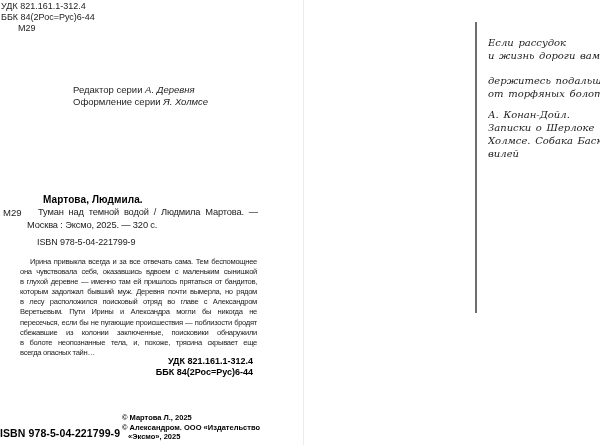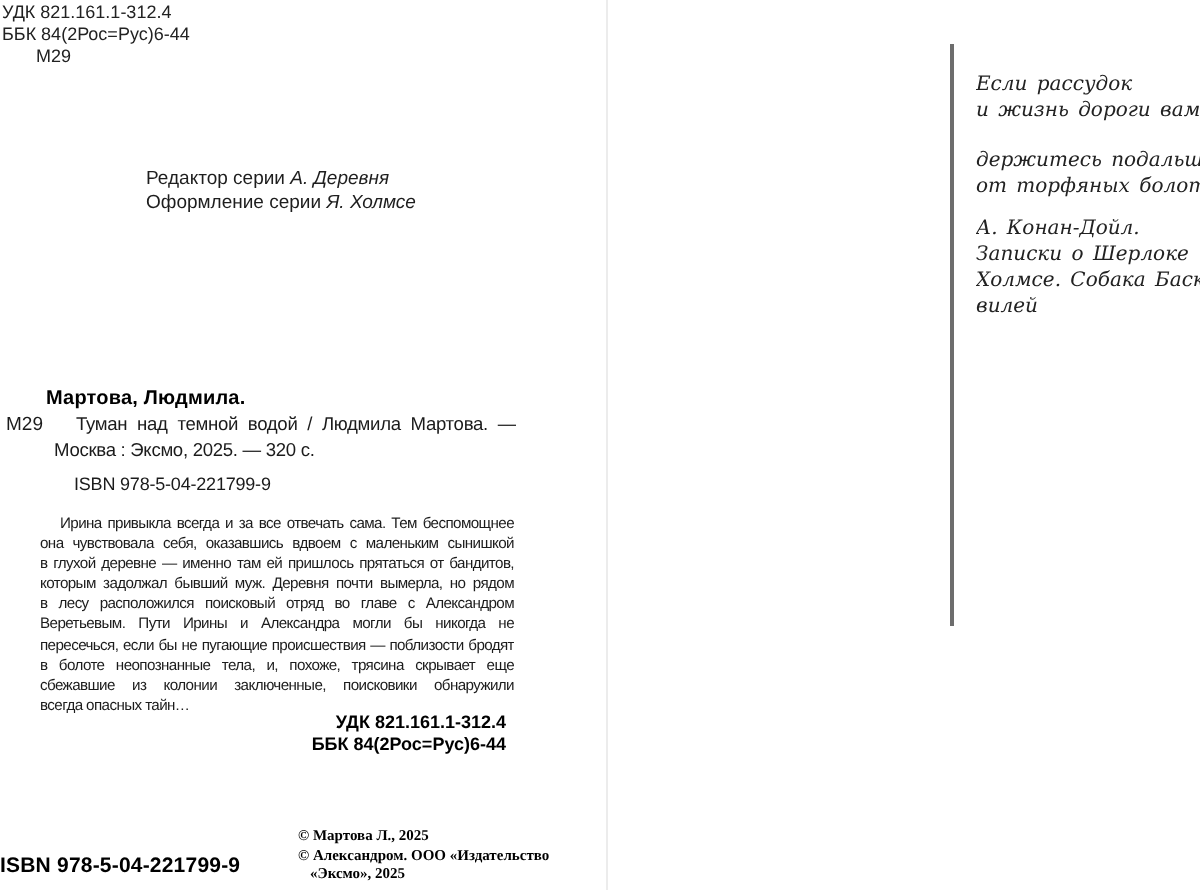--- a/index.html
+++ b/index.html
@@ -16,39 +16,39 @@
   .credits { position:absolute; left:73px; top:84px; font-size:9.5px; line-height:12px; color:#1e1e1e; }
   .credits i { font-style:italic; }
 
   .epigraph { position:absolute; left:488px; top:36px; width:114px;
               font-family:"DejaVu Serif", serif; font-style:italic;
               font-size:10px; line-height:13px; color:#222; word-spacing:1.5px; }
   .epigraph .stanza { margin-bottom:12px; }
   .epigraph .stanza.s2 { margin-bottom:8px; }
   .epigraph .stanza > div { height:13px; overflow:hidden; white-space:nowrap; }
 
-  .author-heading { position:absolute; left:23px; top:194px; font-size:10px; font-weight:bold; color:#000; letter-spacing:0.1px; }
+  .author-heading { position:absolute; left:43px; top:194px; font-size:10px; font-weight:bold; color:#000; letter-spacing:0.1px; }
   .catalog-code { position:absolute; left:3px; top:207px; font-size:9.5px; }
   .catalog-lines { position:absolute; left:27px; top:206px; width:231px; font-size:9.3px; line-height:13px; letter-spacing:-0.15px; }
   .catalog-lines > div { height:13px; overflow:hidden; text-align:justify; text-align-last:left; }
   .catalog-lines > div:first-child { text-indent:11px; text-align-last:justify; }
 
   .isbn-mid { position:absolute; left:37px; top:237px; font-size:9px; letter-spacing:-0.1px; }
 
   .annotation { position:absolute; left:20px; top:257px; width:237px;
                 font-size:7.6px; line-height:10.1px; letter-spacing:-0.3px; color:#1c1c1c; }
   .annotation > div { height:10.1px; overflow:hidden; text-align:justify; text-align-last:justify; }
   .annotation > div:first-child { text-indent:10px; }
   .annotation > div:last-child { text-align-last:left; }
 
   .bottom-codes { position:absolute; left:20px; top:356px; width:233px; text-align:right;
                   font-size:9px; font-weight:bold; line-height:10.5px; color:#000; }
 
   .footer-isbn { position:absolute; left:0; top:427px; font-size:10.5px; font-weight:bold; color:#000; letter-spacing:0.1px; }
-  .copyrights { position:absolute; left:149px; top:413px; font-size:7.5px; font-weight:bold; line-height:9.5px; color:#000;font-family:Liberation Serif, serif; }
+  .copyrights { position:absolute; left:122px; top:413px; font-size:7.5px; font-weight:bold; line-height:9.5px; color:#000; }
   .copyrights > div:last-child { padding-left:6px; }
 </style>
 </head>
 <body>
 
 <div class="page">
 
   <div class="scan-line"></div>
   <div class="rule"></div>
 
@@ -89,22 +89,22 @@
   <div class="isbn-mid">ISBN 978-5-04-221799-9</div>
 
   <div class="annotation">
       <div>Ирина привыкла всегда и за все отвечать сама. Тем беспомощнее</div>
       <div>она чувствовала себя, оказавшись вдвоем с маленьким сынишкой</div>
       <div>в глухой деревне — именно там ей пришлось прятаться от бандитов,</div>
       <div>которым задолжал бывший муж. Деревня почти вымерла, но рядом</div>
       <div>в лесу расположился поисковый отряд во главе с Александром</div>
       <div>Веретьевым. Пути Ирины и Александра могли бы никогда не</div>
       <div>пересечься, если бы не пугающие происшествия — поблизости бродят</div>
+      <div>сбежавшие из колонии заключенные, поисковики обнаружили</div>
       <div>в болоте неопознанные тела, и, похоже, трясина скрывает еще</div>
-      <div>сбежавшие из колонии заключенные, поисковики обнаружили</div>
       <div>всегда опасных тайн…</div>
     </div>
 
   <div class="bottom-codes">
     <div>УДК 821.161.1-312.4</div>
     <div>ББК 84(2Рос=Рус)6-44</div>
   </div>
 
   <div class="footer-isbn">ISBN 978-5-04-221799-9</div>
   <div class="copyrights">

